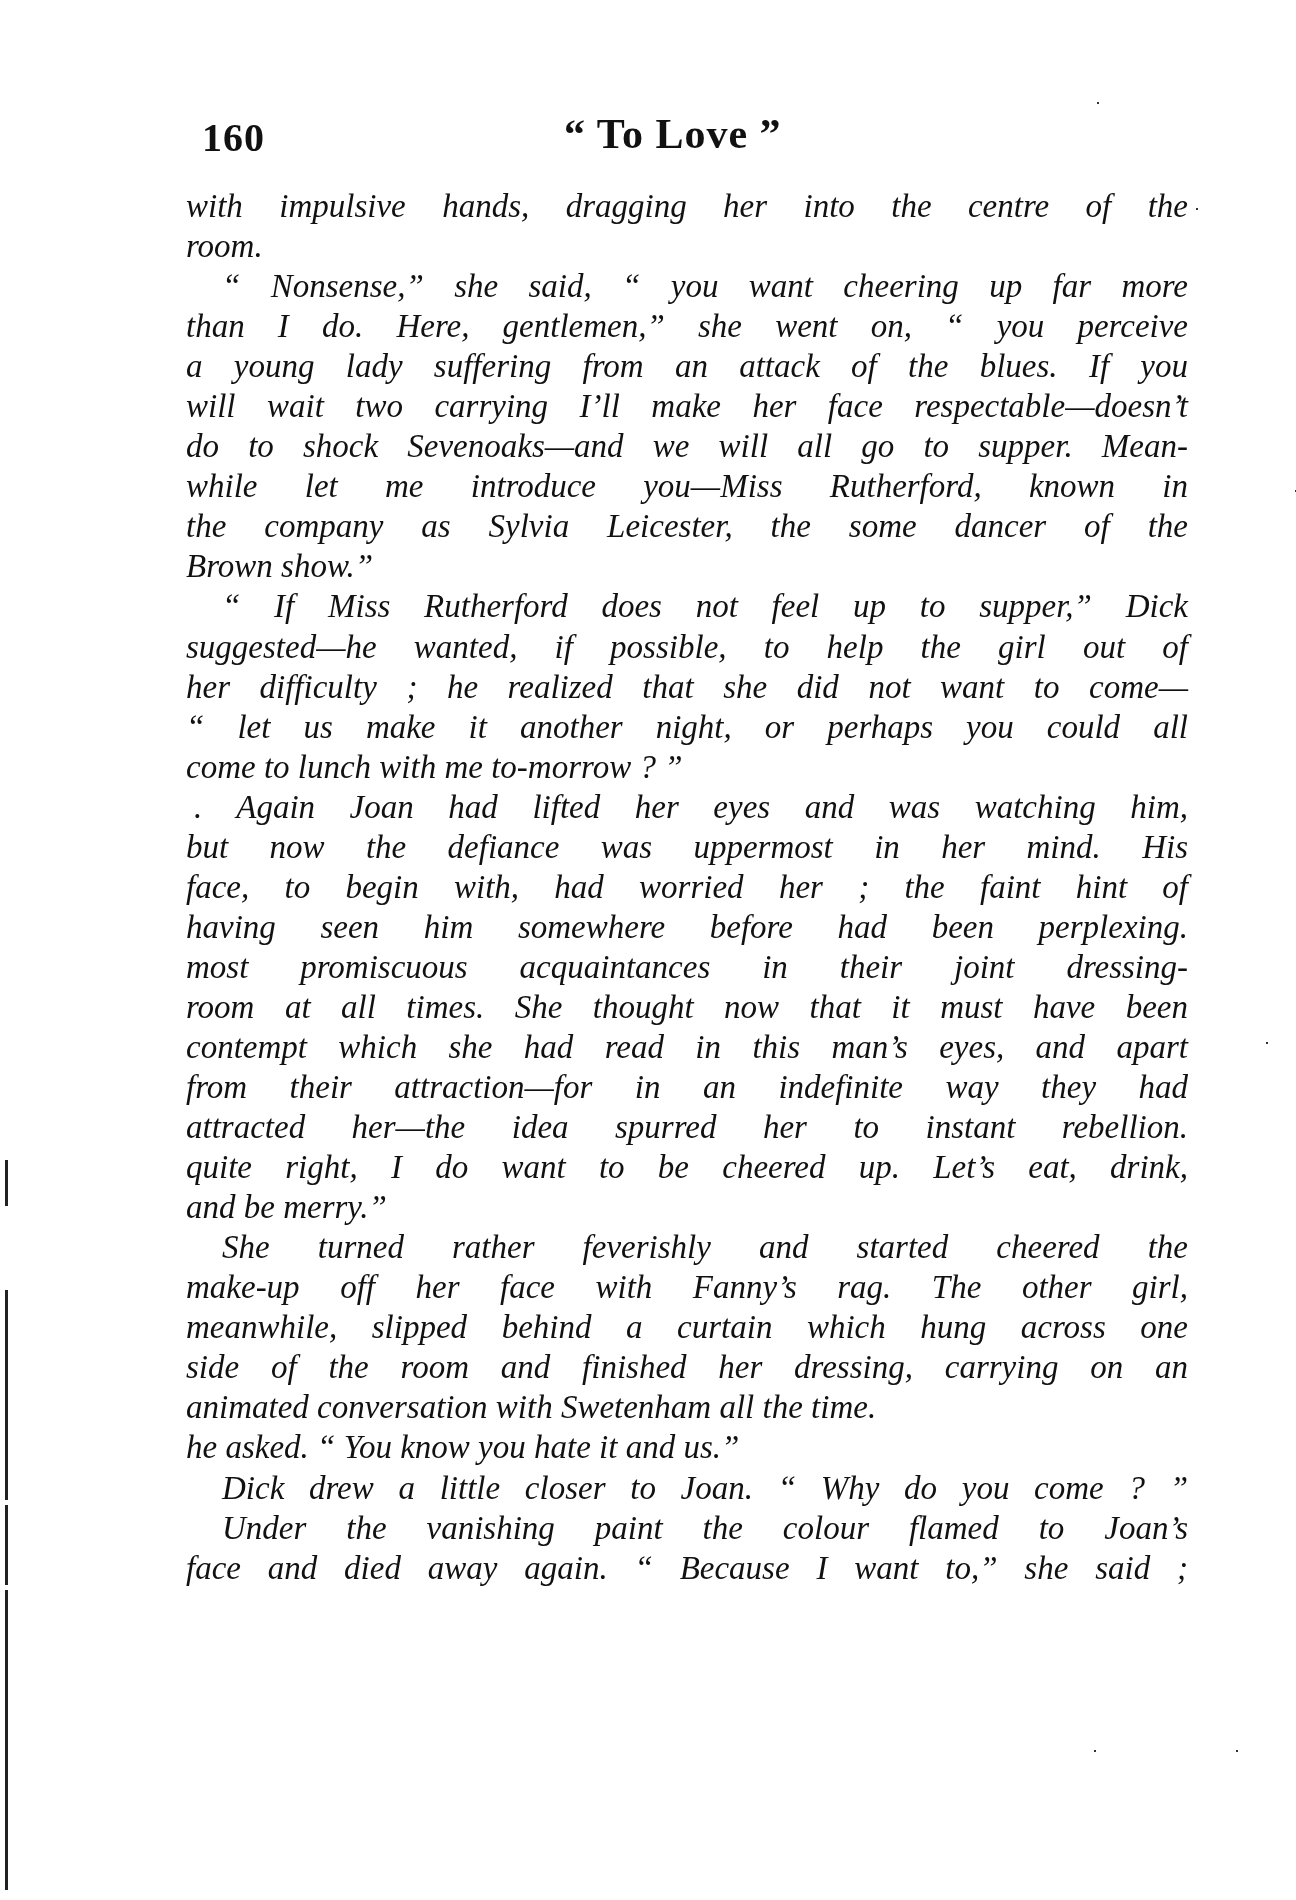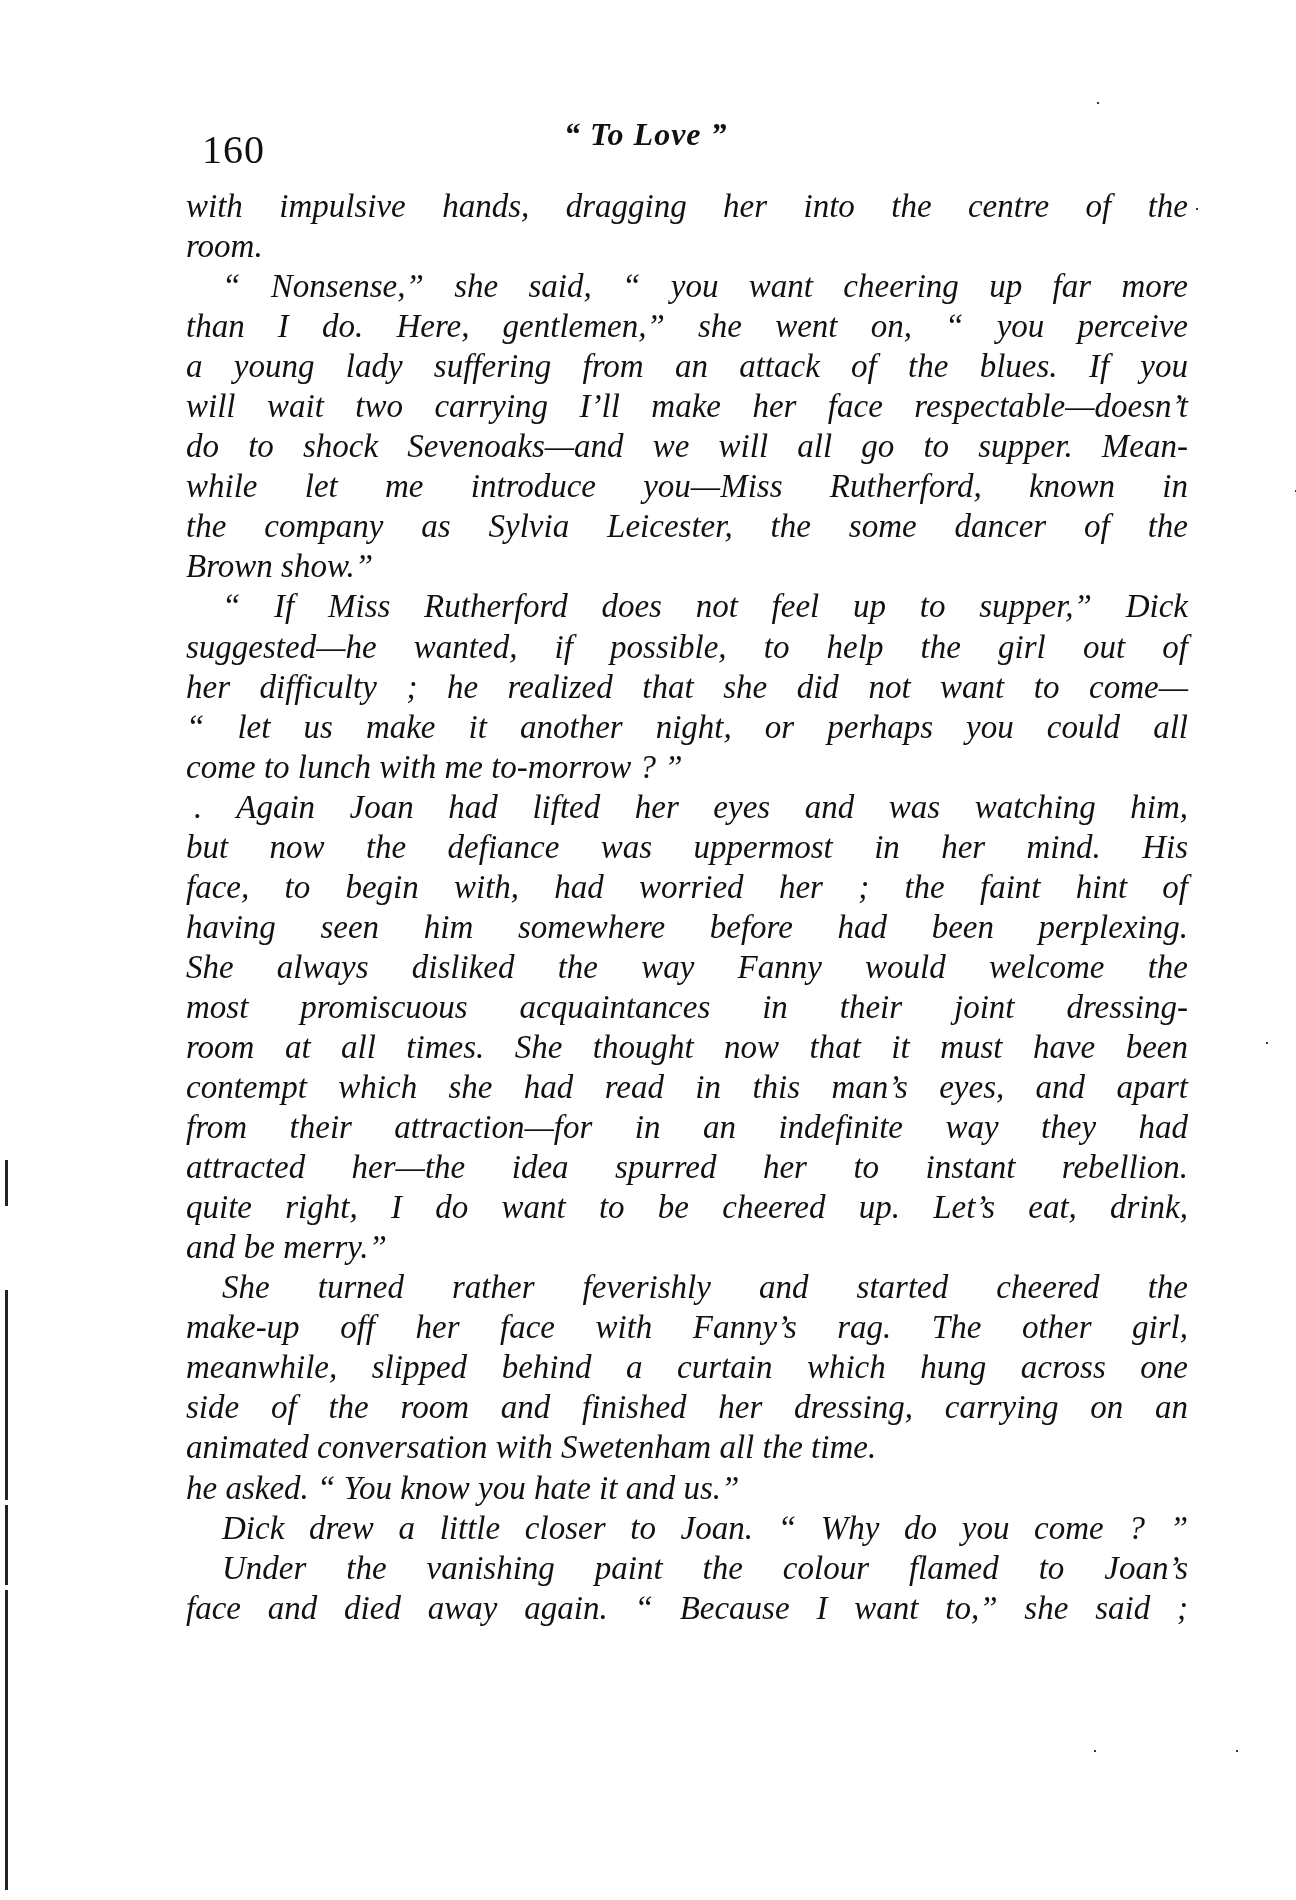--- a/index.html
+++ b/index.html
@@ -24,36 +24,35 @@
     .running-head {
       position: absolute;
       top: 104px;
       left: 202px;
       width: 1004px;
       height: 60px;
     }
     .page-number {
       position: absolute;
       left: 0;
-      top: 16px;
+      top: 4px;
       font-size: 40px;
-      font-weight: normal;
+      font-weight: bold;
       line-height: 60px;
       letter-spacing: 1px;
       text-align: right;
     }
     .running-title {
       position: absolute;
       left: 362px;
       top: 0;
-      font-size: 32px;
+      font-size: 42px;
       font-weight: bold;
       line-height: 60px;
       letter-spacing: 1px;
-      font-style: italic;
     }
     .body-text {
       position: absolute;
       top: 186px;
       left: 186px;
       width: 1002px;
       font-style: italic;
     }
     .line {
       display: block;
@@ -105,21 +104,20 @@
       <span class="line last">Brown show.”</span>
       <span class="line indent">“ If Miss Rutherford does not feel up to supper,” Dick</span>
       <span class="line">suggested—he wanted, if possible, to help the girl out of</span>
       <span class="line">her difficulty ;  he realized that she did not want to come—</span>
       <span class="line">“ let us make it another night, or perhaps you could all</span>
       <span class="line last">come to lunch with me to-morrow ? ”</span>
       <span class="line indent-small">. Again Joan had lifted her eyes and was watching him,</span>
       <span class="line">but now the defiance was uppermost in her mind.  His</span>
       <span class="line">face, to begin with, had worried her ;  the faint hint of</span>
       <span class="line">having seen him somewhere before had been perplexing.</span>
-      <span class="line">She always disliked the way Fanny would welcome the</span>
       <span class="line">most promiscuous acquaintances in their joint dressing-</span>
       <span class="line">room at all times.  She thought now that it must have been</span>
       <span class="line">contempt which she had read in this man’s eyes, and apart</span>
       <span class="line">from their attraction—for in an indefinite way they had</span>
       <span class="line">attracted her—the idea spurred her to instant rebellion.</span>
       <span class="line">quite right, I do want to be cheered up.  Let’s eat, drink,</span>
       <span class="line last">and be merry.”</span>
       <span class="line indent">She turned rather feverishly and started cheered the</span>
       <span class="line">make-up off her face with Fanny’s rag.  The other girl,</span>
       <span class="line">meanwhile, slipped behind a curtain which hung across one</span>

